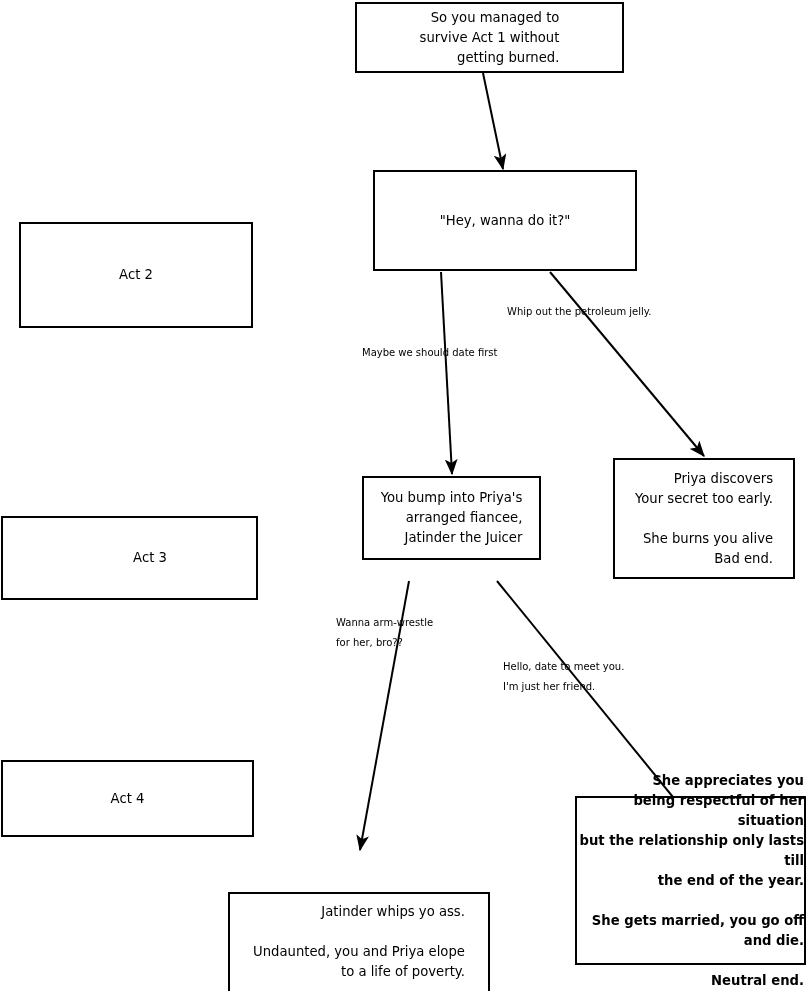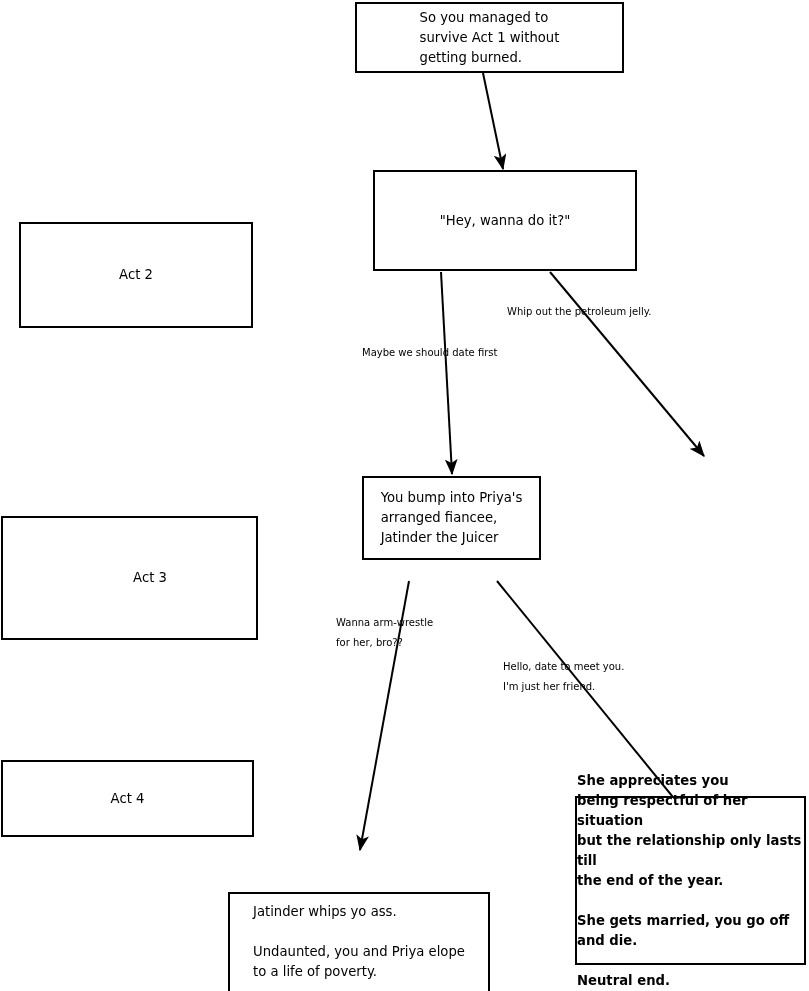--- a/index.html
+++ b/index.html
@@ -27,21 +27,21 @@
     pointer-events: none;
   }
   .node {
     position: absolute;
     box-sizing: border-box;
     border: 2px solid #000000;
     background: #ffffff;
     display: flex;
     align-items: center;
     justify-content: center;
-    text-align: left;
+    text-align: right;
     font-size: 13.2px;
     line-height: 20px;
     white-space: pre-line;
     z-index: 2;
   }
   .act-node {
     font-size: 13.2px;
     margin-top: 48px;
   }
   .edge-label {
@@ -73,24 +73,29 @@
         <line x1="409" y1="581" x2="360" y2="850" stroke="#000000" stroke-width="2" marker-end="url(#arrowhead)"></line>
         <line x1="497" y1="581" x2="690" y2="818" stroke="#000000" stroke-width="2" marker-end="url(#arrowhead)"></line>
       </g>
   </svg>
 
   <div class="node" style="left: 355px; top: 2px; width: 269px; height: 71px;">So you managed to
 survive Act 1 without
 getting burned.</div>
   <div class="node act-node" style="left: 19px; top: 174px; width: 234px; height: 106px;">Act 2</div>
   <div class="node" style="left: 373px; top: 170px; width: 264px; height: 101px;">"Hey, wanna do it?"</div>
-  <div class="node act-node" style="left: 1px; top: 468px; width: 257px; height: 124px; padding-left: 41px;">Act 3</div>
+  <div class="node act-node" style="left: 1px; top: 468px; width: 257px; height: 84px; padding-left: 41px;">Act 3</div>
   <div class="node" style="left: 362px; top: 476px; width: 179px; height: 84px;">You bump into Priya's
 arranged fiancee,
 Jatinder the Juicer</div>
+  <div class="node" style="left: 613px; top: 458px; width: 182px; height: 121px;">Priya discovers
+Your secret too early.
+
+She burns you alive
+Bad end.</div>
   <div class="node act-node" style="left: 1px; top: 712px; width: 253px; height: 77px;">Act 4</div>
   <div class="node" style="left: 228px; top: 892px; width: 262px; height: 140px;">Jatinder whips yo ass.
 
 Undaunted, you and Priya elope
 to a life of poverty.
 
 Good end.</div>
   <div class="node" style="left: 575px; top: 796px; width: 231px; height: 169px; font-weight: bold;">She appreciates you
 being respectful of her situation
 but the relationship only lasts till

